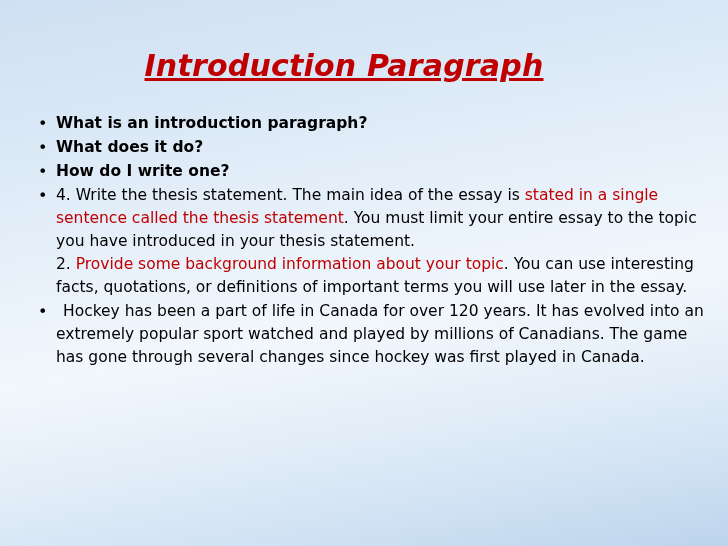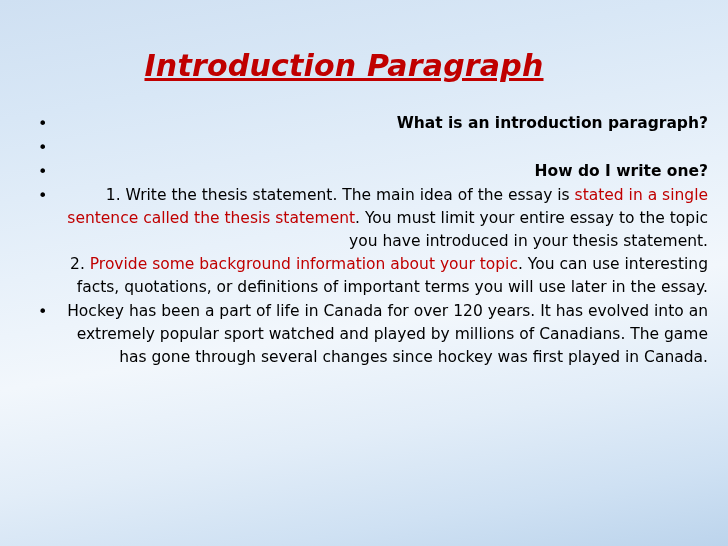--- a/index.html
+++ b/index.html
@@ -52,21 +52,21 @@
     font-size: 16px;
     line-height: 23px;
     color: #000;
     box-sizing: border-box;
   }
   .bullet-text {
     flex: 1 1 auto;
     font-size: 15.5px;
     line-height: 23px;
     color: #000;
-    text-align: right;
+    text-align: left;
   }
   .bold {
     font-weight: bold;
   }
   .red {
     color: #c00000;
   }
   .indent-first {
     display: inline-block;
     width: 7px;
@@ -82,32 +82,33 @@
   <div id="body">
       <div class="bullet-row">
         <div class="bullet-mark">•</div>
         <div class="bullet-text">
           <div><span class="bold">What is an introduction paragraph?</span></div>
         </div>
       </div>
       <div class="bullet-row">
         <div class="bullet-mark">•</div>
         <div class="bullet-text">
+          <div><span class="bold">What does it do?</span></div>
         </div>
       </div>
       <div class="bullet-row">
         <div class="bullet-mark">•</div>
         <div class="bullet-text">
           <div><span class="bold">How do I write one?</span></div>
         </div>
       </div>
       <div class="bullet-row">
         <div class="bullet-mark">•</div>
         <div class="bullet-text">
-          <div><span>1. Write the thesis statement. The main idea of the essay is </span><span class="red">stated in a single sentence called the thesis statement</span><span>. You must limit your entire essay to the topic you have introduced in your thesis statement.</span></div>
+          <div><span>4. Write the thesis statement. The main idea of the essay is </span><span class="red">stated in a single sentence called the thesis statement</span><span>. You must limit your entire essay to the topic you have introduced in your thesis statement.</span></div>
           <div><span>2. </span><span class="red">Provide some background information about your topic</span><span>. You can use interesting facts, quotations, or definitions of important terms you will use later in the essay.</span></div>
         </div>
       </div>
       <div class="bullet-row">
         <div class="bullet-mark">•</div>
         <div class="bullet-text">
           <div><span class="indent-first"></span><span>Hockey has been a part of life in Canada for over 120 years. It has evolved into an extremely popular sport watched and played by millions of Canadians. The game has gone through several changes since hockey was first played in Canada.</span></div>
         </div>
       </div>
     </div>

